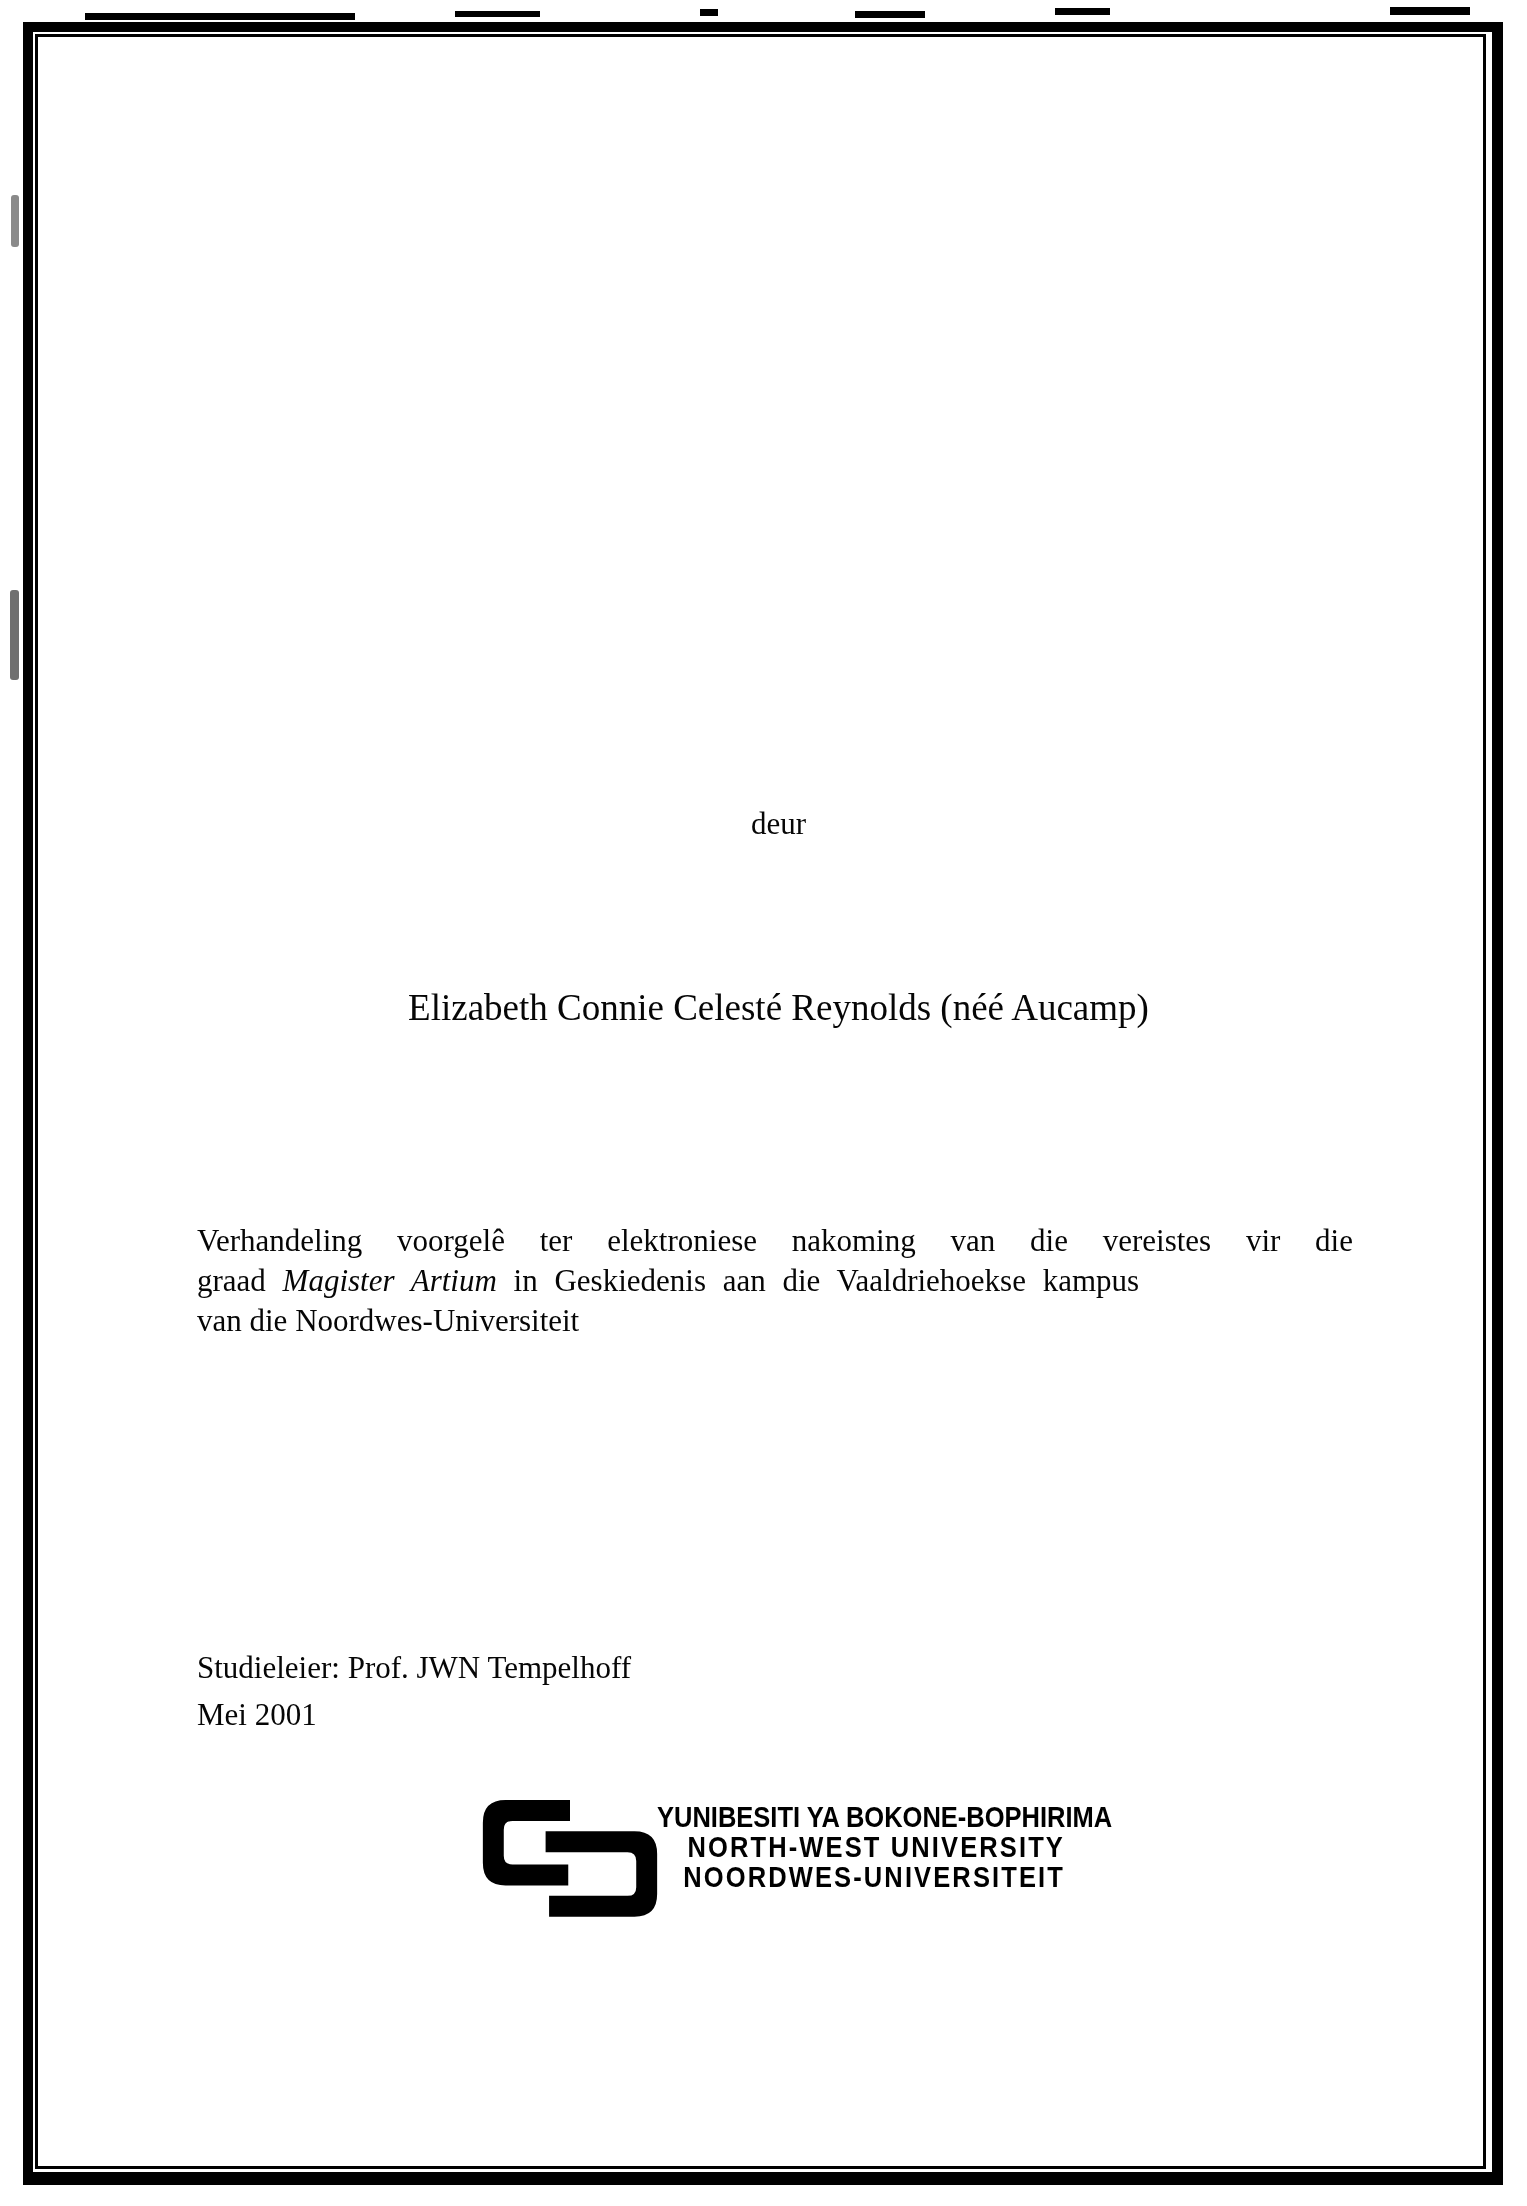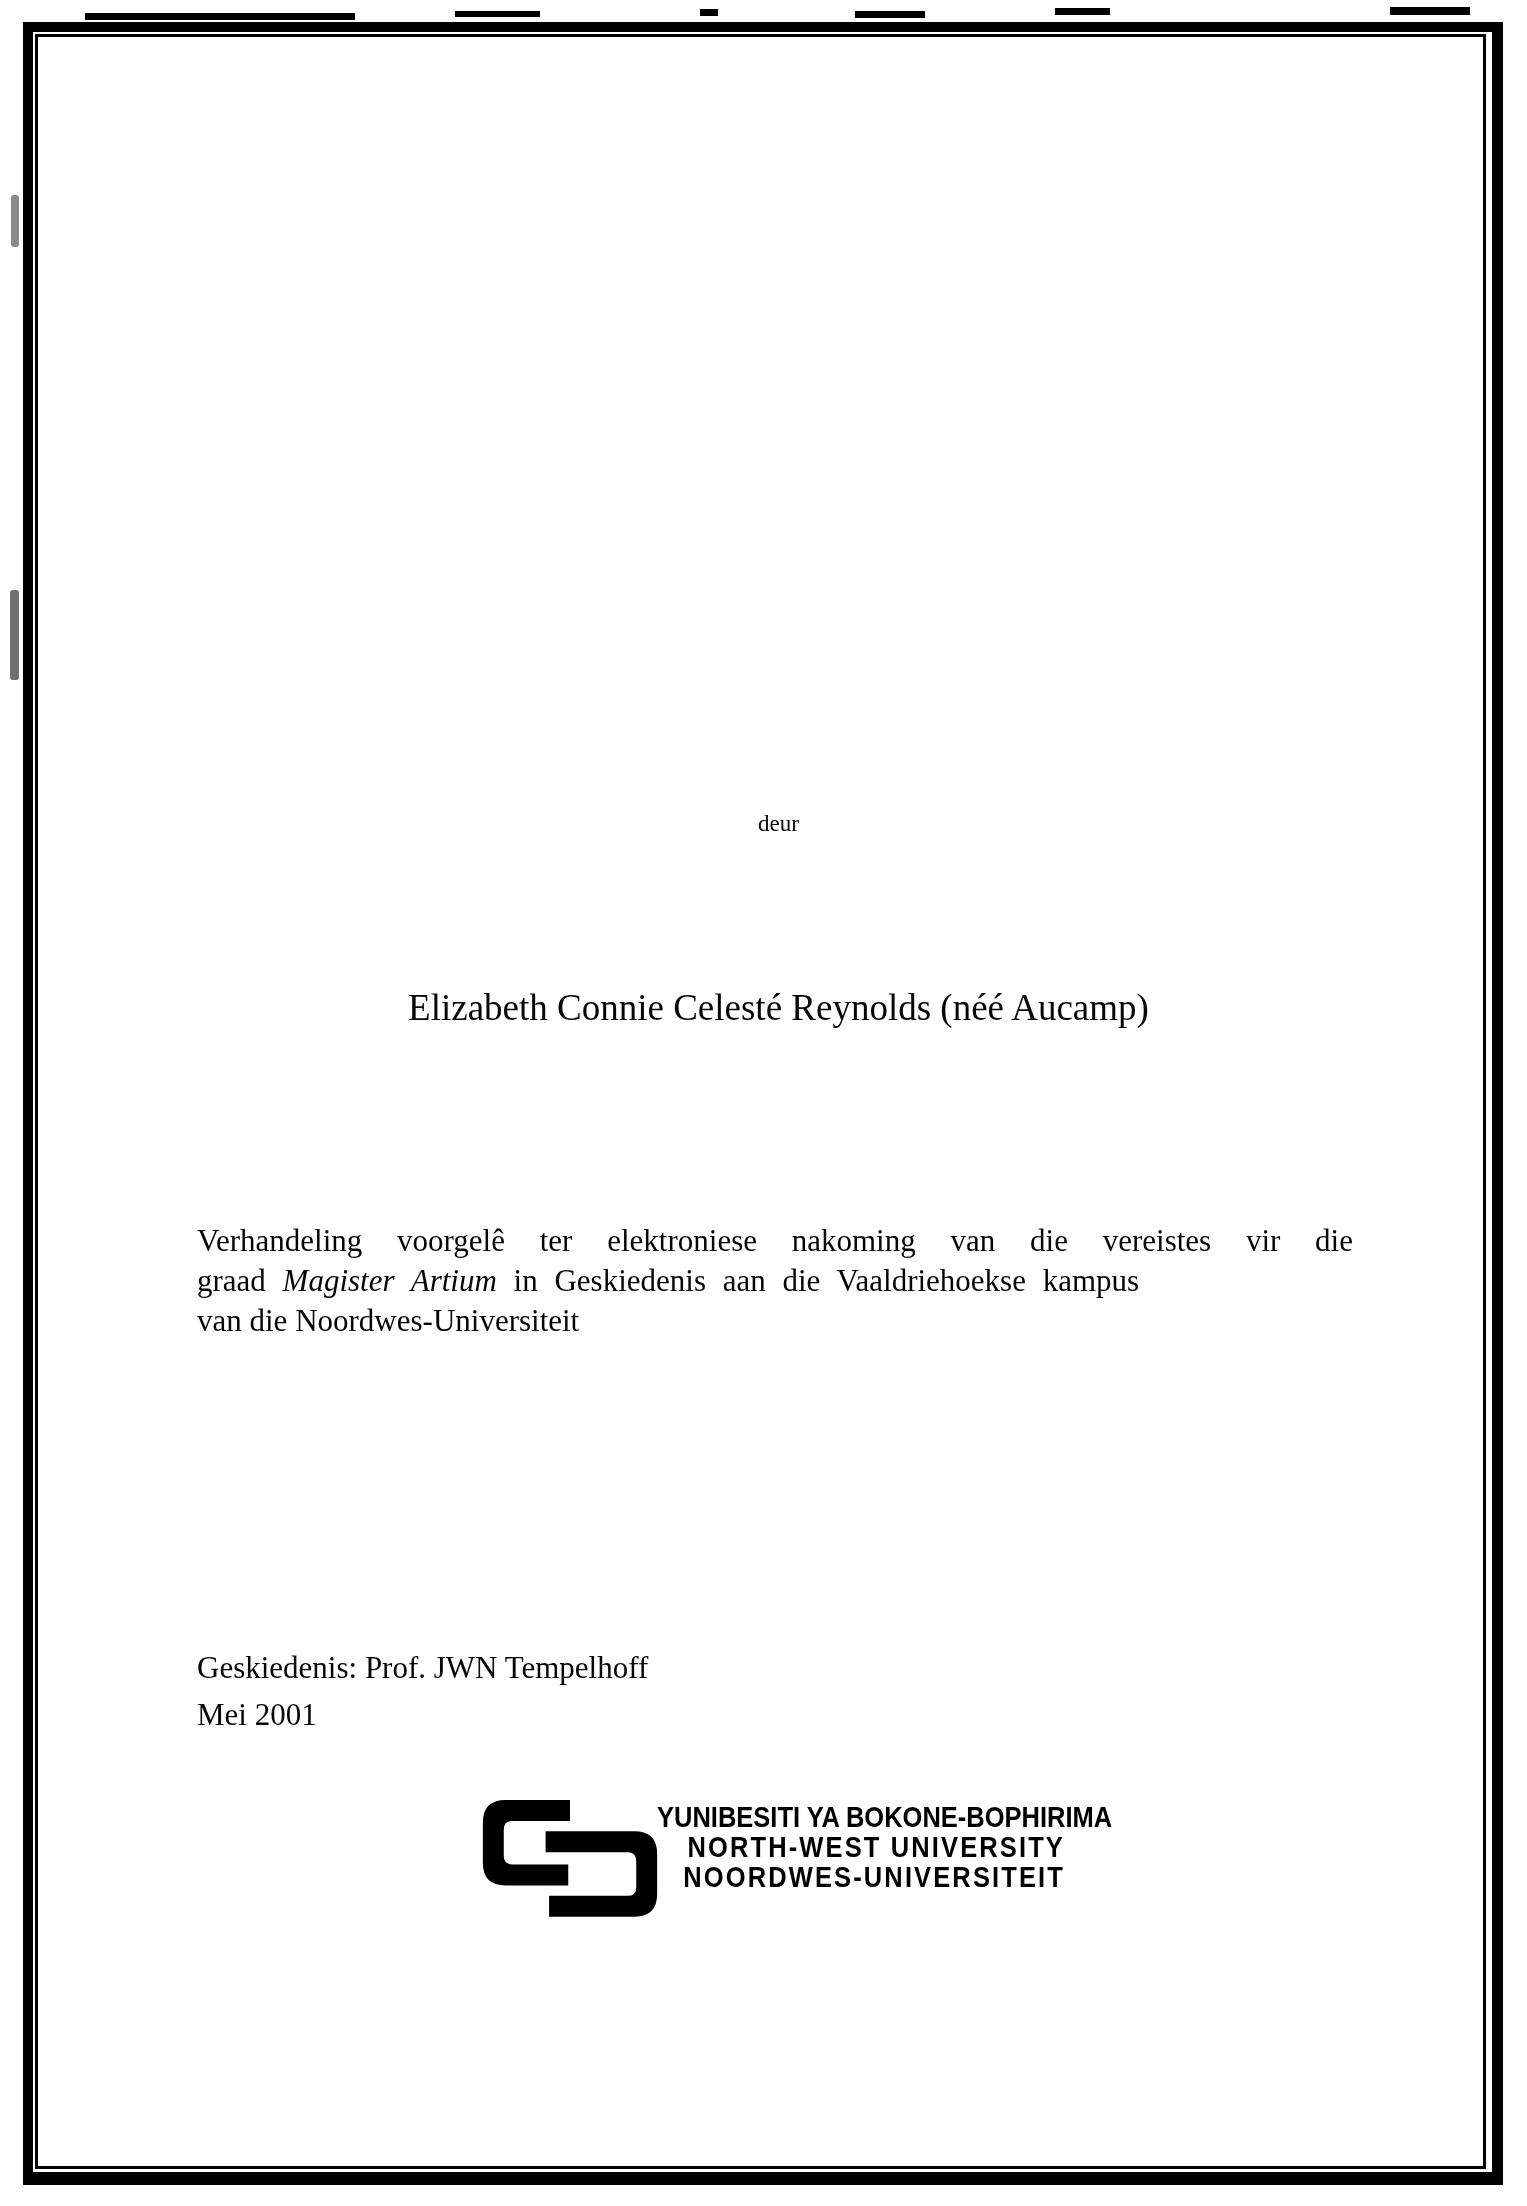--- a/index.html
+++ b/index.html
@@ -51,21 +51,21 @@
     text-align: center;
   }
   .title {
     top: 377px;
     font-size: 40px;
     line-height: 88px;
     letter-spacing: 0.5px;
   }
   .byline {
     top: 806px;
-    font-size: 23px;
+    font-size: 31px;
     line-height: 36px;
   }
   .author {
     top: 954px;
     font-size: 37px;
     line-height: 44px;
     margin-top: 32px;
   }
   .declaration {
     position: absolute;
@@ -140,21 +140,21 @@
 
   <div class="centered author">Elizabeth Connie Celesté Reynolds (néé Aucamp)</div>
 
   <div class="declaration">
     <div class="decl-line decl-justify">Verhandeling voorgelê ter elektroniese nakoming van die vereistes vir die</div>
     <div class="decl-line decl-line2"><span>graad </span><span class="italic">Magister Artium</span><span> in Geskiedenis aan die Vaaldriehoekse kampus</span></div>
     <div class="decl-line">van die Noordwes-Universiteit</div>
   </div>
 
   <div class="supervisor">
-    <div>Geskiedenis: Prof. JWN Tempelhoff</div>
+    <div>Studieleier: Prof. JWN Tempelhoff</div>
     <div>Mei 2001</div>
   </div>
 
   <div class="logo">
     <svg class="logo-mark" viewBox="0 0 200 140" xmlns="http://www.w3.org/2000/svg" aria-hidden="true">
       <path fill="#000" d="M 100 0 L 26 0 Q 0 0 0 26 L 0 72 Q 0 98 26 98 L 98 98 L 98 74 L 34 74 Q 24 74 24 64 L 24 34 Q 24 24 34 24 L 100 24 Z"></path>
       <path fill="#000" d="M 72 36 L 174 36 Q 200 36 200 62 L 200 108 Q 200 134 174 134 L 76 134 L 76 110 L 166 110 Q 176 110 176 100 L 176 70 Q 176 60 166 60 L 72 60 Z"></path>
     </svg>
     <div class="logo-text">
       <div class="logo-line">YUNIBESITI YA BOKONE-BOPHIRIMA</div>

